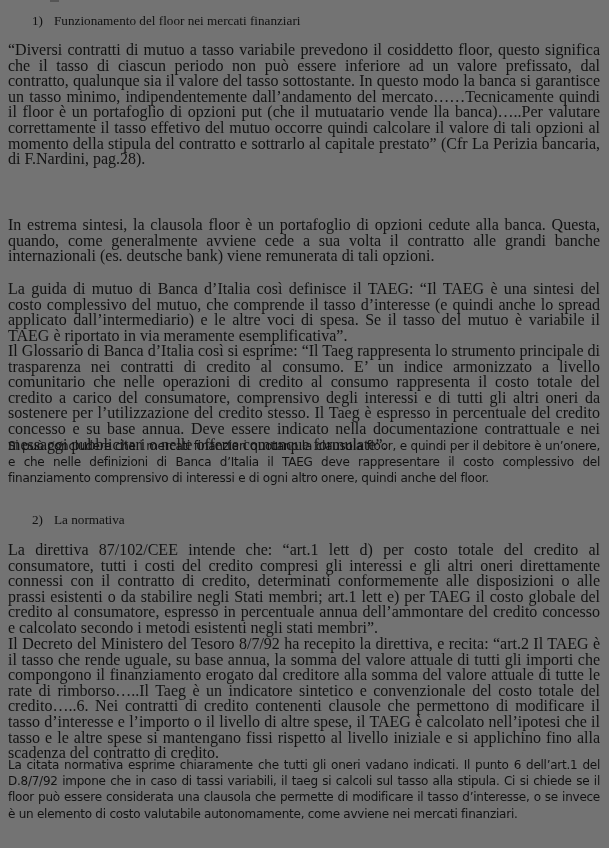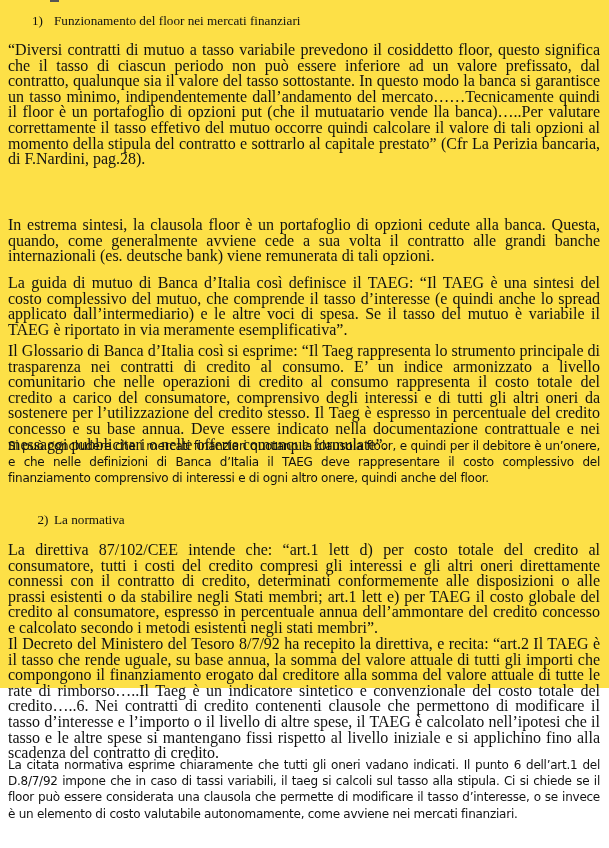--- a/index.html
+++ b/index.html
@@ -1,17 +1,17 @@
 <!DOCTYPE html>
 <html><head>
   <meta charset="utf-8">
   <style>
     html, body { margin: 0; padding: 0; background: #ffffff; }
     body { width: 609px; height: 848px; overflow: hidden; position: relative; }
-    .page { position: absolute; left: 0; top: 0; width: 609px; height: 688px; background: #fde047; }
+    .page { position: absolute; left: 0; top: 0; width: 609px; height: 848px; background: #737373; }
     .mark { position: absolute; left: 50px; top: 0px; width: 9px; height: 2px; background: #555; }
     .heading {
       position: absolute; left: 32px;
       font-family: "Liberation Serif", serif; font-size: 13.2px; color: #111;
       white-space: nowrap;
     }
     .heading .num { display: inline-block; width: 22px; }
     .para {
       position: absolute; left: 8px; width: 592px;
       font-family: "Liberation Serif", serif; font-size: 16px; line-height: 15.6px;
@@ -30,27 +30,27 @@
 
   <div class="heading" style="top:13px;">
     <span class="num">1)</span><span>Funzionamento del floor nei mercati finanziari</span>
   </div>
 
   <div class="para" style="top:42px;">“Diversi contratti di mutuo a tasso variabile prevedono il cosiddetto floor, questo significa che il tasso di ciascun periodo non può essere inferiore ad un valore prefissato, dal contratto, qualunque sia il valore del tasso sottostante. In questo modo la banca si garantisce un tasso minimo, indipendentemente dall’andamento del mercato……Tecnicamente quindi il floor è un portafoglio di opzioni put (che il mutuatario vende lla banca)…..Per valutare correttamente il tasso effetivo del mutuo occorre quindi calcolare il valore di tali opzioni al momento della stipula del contratto e sottrarlo al capitale prestato” (Cfr La Perizia bancaria, di F.Nardini, pag.28).</div>
 
   <div class="para" style="top:189px;margin-top:28px;">In estrema sintesi, la clausola floor è un portafoglio di opzioni cedute alla banca. Questa, quando, come generalmente avviene cede a sua volta il contratto alle grandi banche internazionali (es. deutsche bank) viene remunerata di tali opzioni.</div>
 
 
-  <div class="para" style="top:275px;">La guida di mutuo di Banca d’Italia così definisce il TAEG: “Il TAEG è una sintesi del costo complessivo del mutuo, che comprende il tasso d’interesse (e quindi anche lo spread applicato dall’intermediario) e le altre voci di spesa. Se il tasso del mutuo è variabile il TAEG è riportato in via meramente esemplificativa”.</div>
+  <div class="para" style="top:281px;">La guida di mutuo di Banca d’Italia così definisce il TAEG: “Il TAEG è una sintesi del costo complessivo del mutuo, che comprende il tasso d’interesse (e quindi anche lo spread applicato dall’intermediario) e le altre voci di spesa. Se il tasso del mutuo è variabile il TAEG è riportato in via meramente esemplificativa”.</div>
 
   <div class="para" style="top:343px;">Il Glossario di Banca d’Italia così si esprime: “Il Taeg rappresenta lo strumento principale di trasparenza nei contratti di credito al consumo. E’ un indice armonizzato a livello comunitario che nelle operazioni di credito al consumo rappresenta il costo totale del credito a carico del consumatore, comprensivo degli interessi e di tutti gli altri oneri da sostenere per l’utilizzazione del credito stesso. Il Taeg è espresso in percentuale del credito concesso e su base annua. Deve essere indicato nella documentazione contrattuale e nei messaggi pubblicitari o nelle offerte comunque formulate”.</div>
 
   <div class="para sans" style="top:438px;">Si può concludere che i mercati finanziari quotano la clausola floor, e quindi per il debitore è un’onere, e che nelle definizioni di Banca d’Italia il TAEG deve rappresentare il costo complessivo del finanziamento comprensivo di interessi e di ogni altro onere, quindi anche del floor.</div>
 
-  <div class="heading" style="top:512px;text-align:center;">
+  <div class="heading" style="top:512px;">
     <span class="num">2)</span><span>La normativa</span>
   </div>
 
   <div class="para" style="top:542px;">La direttiva 87/102/CEE intende che: “art.1 lett d) per costo totale del credito al consumatore, tutti i costi del credito compresi gli interessi e gli altri oneri direttamente connessi con il contratto di credito, determinati conformemente alle disposizioni o alle prassi esistenti o da stabilire negli Stati membri; art.1 lett e) per TAEG il costo globale del credito al consumatore, espresso in percentuale annua dell’ammontare del credito concesso e calcolato secondo i metodi esistenti negli stati membri”.</div>
 
   <div class="para" style="top:636px;">Il Decreto del Ministero del Tesoro 8/7/92 ha recepito la direttiva, e recita: “art.2 Il TAEG è il tasso che rende uguale, su base annua, la somma del valore attuale di tutti gli importi che compongono il finanziamento erogato dal creditore alla somma del valore attuale di tutte le rate di rimborso…..Il Taeg è un indicatore sintetico e convenzionale del costo totale del credito…..6. Nei contratti di credito contenenti clausole che permettono di modificare il tasso d’interesse e l’importo o il livello di altre spese, il TAEG è calcolato nell’ipotesi che il tasso e le altre spese si mantengano fissi rispetto al livello iniziale e si applichino fino alla scadenza del contratto di credito.</div>
 
   <div class="para sans" style="top:757px;">La citata normativa esprime chiaramente che tutti gli oneri vadano indicati. Il punto 6 dell’art.1 del D.8/7/92 impone che in caso di tassi variabili, il taeg si calcoli sul tasso alla stipula. Ci si chiede se il floor può essere considerata una clausola che permette di modificare il tasso d’interesse, o se invece è un elemento di costo valutabile autonomamente, come avviene nei mercati finanziari.</div>
 </div>
 

